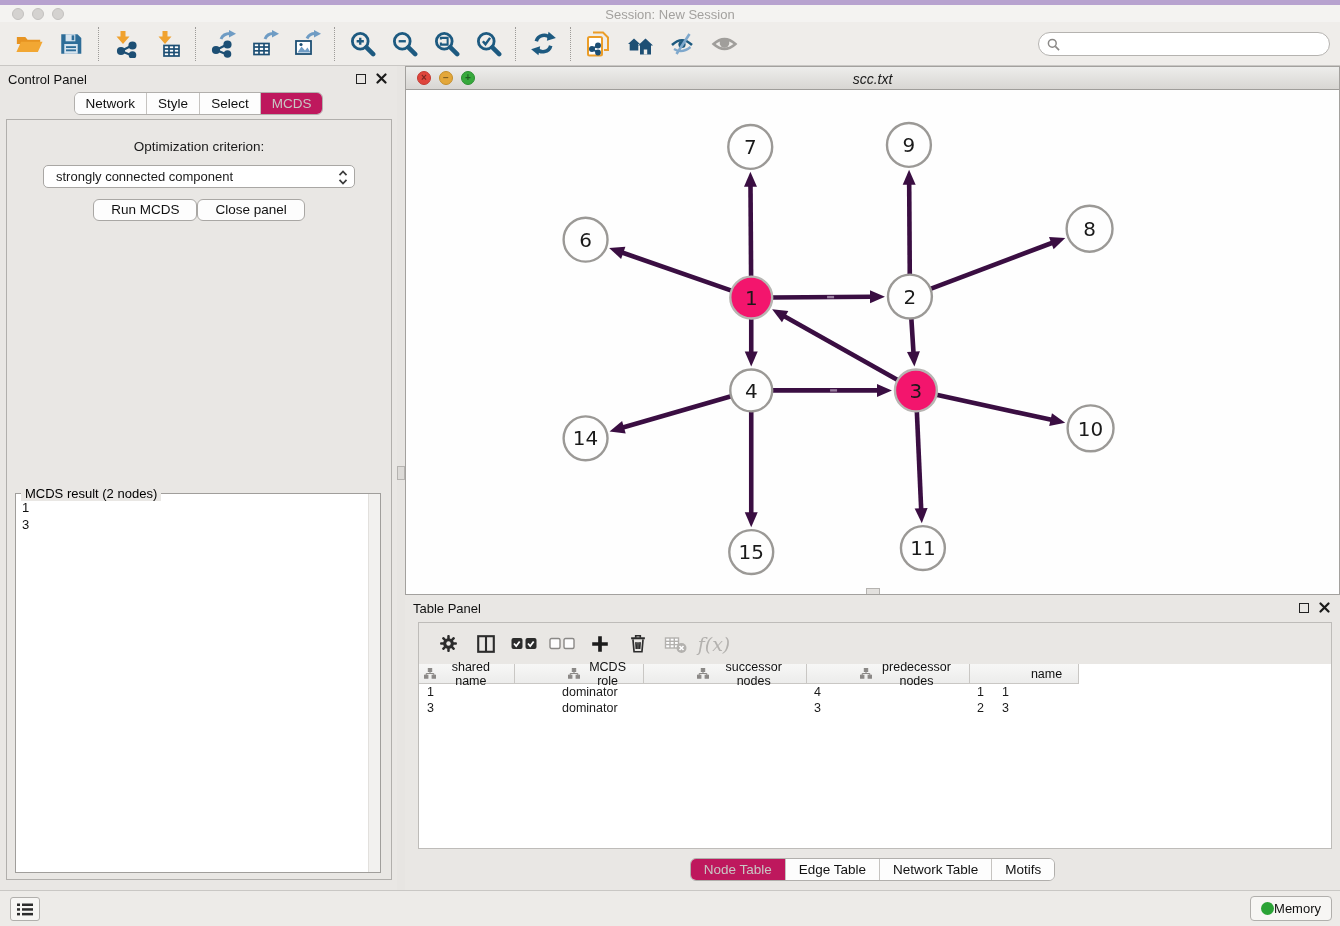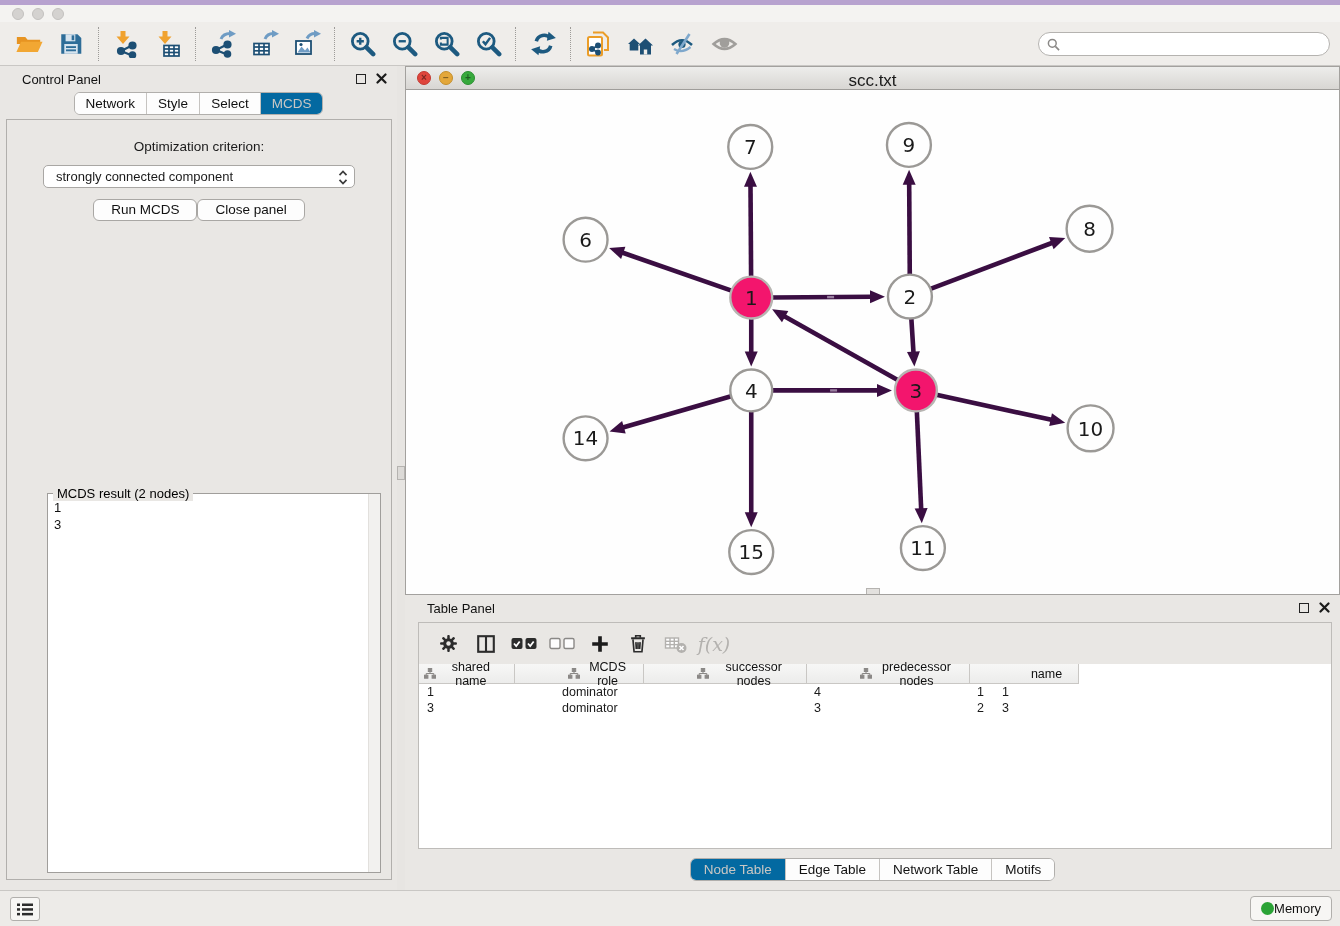--- a/index.html
+++ b/index.html
@@ -15,49 +15,49 @@
   
   .toolbar { position:absolute; top:22px; left:0; right:0; height:44px; background:#efedea; border-bottom:1px solid #c9c7c4; display:flex; align-items:center; padding-left:8px; }
   .tbtn { width:42px; height:38px; display:flex; align-items:center; justify-content:center; flex:0 0 auto; }
   .tsep { width:1px; height:34px; border-left:1px dotted #9d9b98; margin:0 6px; flex:0 0 auto; }
   .searchbox { position:absolute; right:10px; top:10px; width:292px; height:24px; background:#fff; border:1px solid #b5b3b0; border-radius:12px; display:flex; align-items:center; padding-left:8px; }
   .searchbox input { border:none; outline:none; flex:1; font-size:13px; height:18px; background:transparent; margin-left:5px; }
 
   
   .control-panel { position:absolute; left:0; top:66px; width:397px; height:824px; background:#e9e7e4; }
   .panel-header { position:relative; height:26px; }
-  .panel-header .ph-title { position:absolute; left:22px; top:6px; font-size:13px; color:#111; }
+  .panel-header .ph-title { position:absolute; left:8px; top:6px; font-size:13px; color:#111; }
   .ph-icons { position:absolute; right:10px; top:7px; display:flex; gap:10px; align-items:center; }
   .float-ico { width:10px; height:10px; border:1.6px solid #222; }
   .close-ico { width:11px; height:11px; }
   .cp-tabs { display:flex; justify-content:center; height:24px; }
   .seg { display:flex; border:1px solid #b1afac; border-radius:6px; overflow:hidden; height:23px; background:#fdfdfd; }
   .seg .tab { padding:0 11px; line-height:21px; font-size:13.5px; color:#111; background:#fdfdfd; border-left:1px solid #c6c4c1; cursor:default; }
   .seg .tab:first-child { border-left:none; }
-  .seg .tab.active-gray { background:#0369a1; color:#c9c7c4; }
+  .seg .tab.active-gray { background:#be185d; color:#c9c7c4; }
   .cp-content { position:absolute; left:6px; right:5px; top:53px; bottom:10px; border:1px solid #b1afac; background:#e9e7e4; }
   .opt-label { margin-top:19px; text-align:center; font-size:13.5px; }
   .selectbox { position:relative; margin:11px auto 0; width:312px; height:23px; background:#fff; border:1px solid #a9a7a4; border-radius:5px; display:flex; align-items:center; padding-left:12px; font-size:13px; }
   .stepper { position:absolute; right:6px; top:3px; }
   .btn-row { margin-top:11px; display:flex; justify-content:center; gap:0; }
   .pbtn { height:22px; padding:0 17px; background:#fdfdfd; border:1px solid #a9a7a4; border-radius:6px; font-size:13.5px; line-height:20px; color:#111; }
-  .result-box { position:absolute; left:8px; right:10px; top:373px; bottom:6px; border:1px solid #a09e9b; background:#fff;margin-left:32px; }
+  .result-box { position:absolute; left:8px; right:10px; top:373px; bottom:6px; border:1px solid #a09e9b; background:#fff; }
   .result-legend { position:absolute; top:-8px; left:5px; background:#e9e7e4; padding:0 4px; font-size:13px; color:#000; }
   .result-scroll { position:absolute; right:0; top:0; bottom:0; width:12px; background:#f2f1ef; border-left:1px solid #e2e0dd; }
   .result-items { padding:5px 0 0 6px; font-size:13px; line-height:17px; color:#111; }
 
   
   .net-window { position:absolute; left:405px; top:66px; width:935px; height:529px; border:1px solid #a3a19e; background:#fff; }
   .net-titlebar { position:relative; height:23px; background:linear-gradient(#ededeb,#d8d6d3); border-bottom:1px solid #9f9d9a; }
   .lights { position:absolute; left:11px; top:4px; display:flex; gap:8px; }
   .light { width:14px; height:14px; border-radius:50%; display:flex; align-items:center; justify-content:center; font-size:10px; font-weight:bold; color:rgba(0,0,0,.45); line-height:1; }
   .light.red { background:#df453c; border:1px solid #c23a32; }
   .light.yellow { background:#e3a73a; border:1px solid #c48f2c; }
   .light.green { background:#37a93c; border:1px solid #2b8f31; }
-  .net-title { position:absolute; left:0; right:0; top:4px; text-align:center; font-size:17px; color:#1a1a1a; }
+  .net-title { position:absolute; left:0; right:0; top:4px; text-align:center; font-size:14px; color:#1a1a1a;font-style:italic; }
   .net-canvas { position:absolute; left:0; top:23px; right:0; bottom:0; background:#fefefe; }
   .net-canvas svg { width:100%; height:100%; display:block; }
   .net-canvas svg text { font-family:"DejaVu Sans","Liberation Sans",sans-serif; }
   .net-grip { position:absolute; bottom:0; left:50%; width:14px; height:6px; margin-left:-7px; background:#e3e1de; border:1px solid #b5b3b0; border-bottom:none; }
   .v-grip { position:absolute; left:397px; top:466px; width:8px; height:14px; background:#dcdad7; border:1px solid #b5b3b0; }
 
   
   .table-panel { position:absolute; left:405px; top:595px; width:935px; height:295px; background:#e9e7e4; }
   .tp-container { position:absolute; left:13px; right:8px; top:27px; bottom:41px; border:1px solid #bebcb9; background:#fff; }
   .tp-toolbar { height:41px; background:#e9e7e4; display:flex; align-items:center; padding-left:10px; }
@@ -82,20 +82,21 @@
 </style>
 </head>
 <body>
 
 <div class="titlebar">
   <div class="traffic-gray">
     <span></span>
     <span></span>
     <span></span>
   </div>
+  <div class="main-title">Session: New Session</div>
 </div>
 
 <div class="toolbar">
   <div class="tbtn">
     <svg width="28" height="26" viewBox="0 0 30 26">
       <path d="M2 5.5 h9 l2.5 3 H27 v4.5 H2 z" fill="#e79422"></path>
       <path d="M1.5 21.5 L6.5 10.5 h23 l-5 11 z" fill="#f2a733"></path>
     </svg>
   </div>
   <div class="tbtn">

